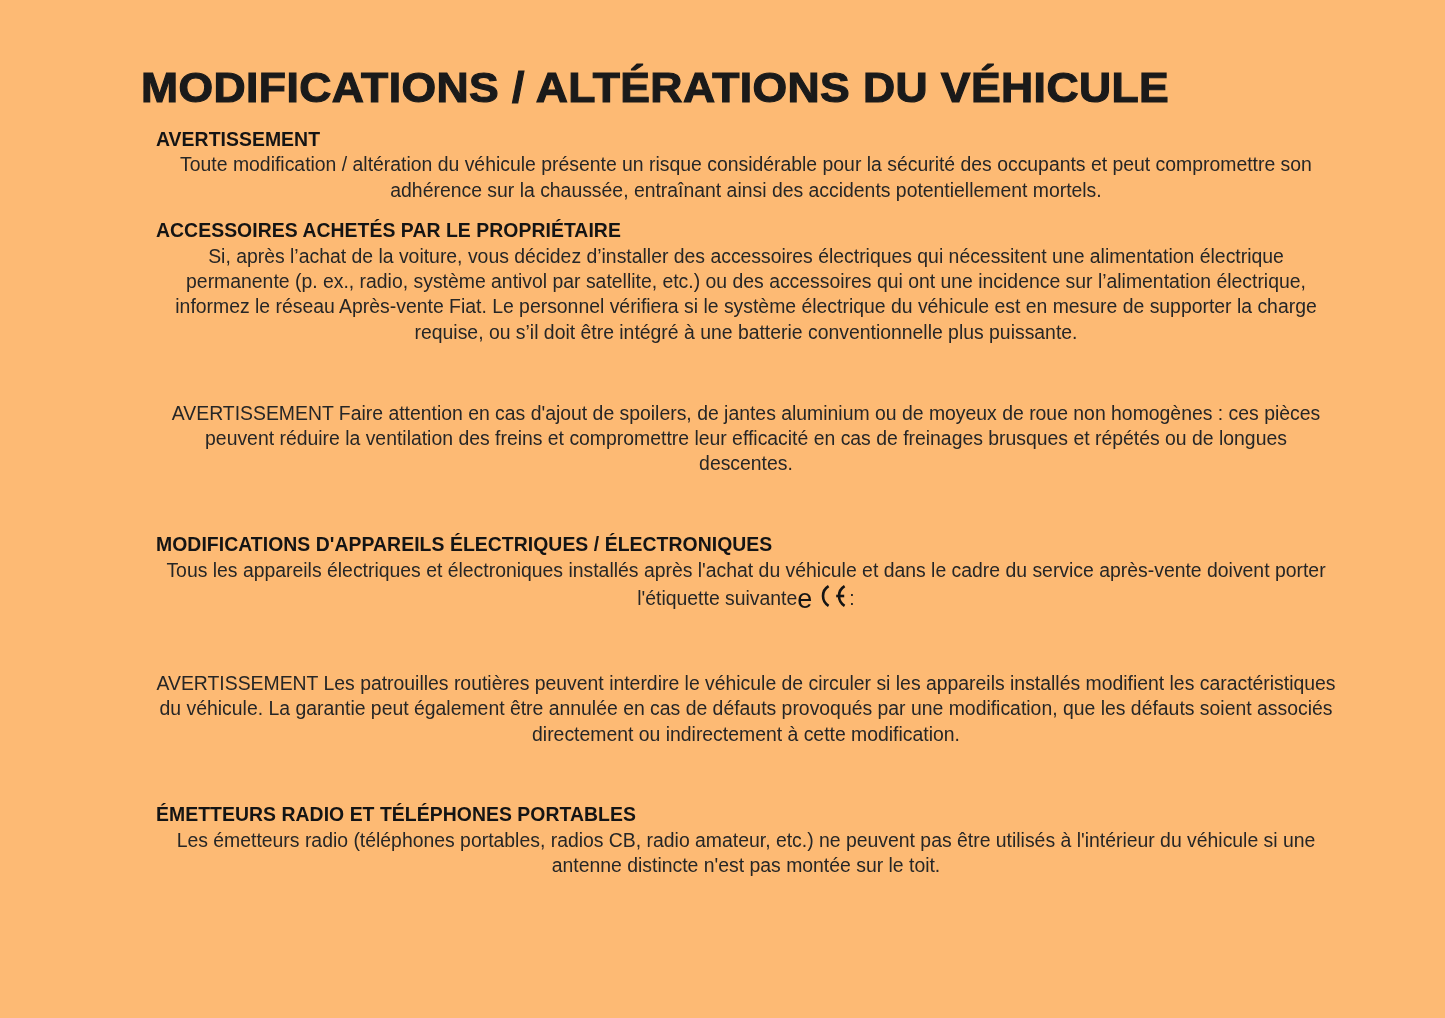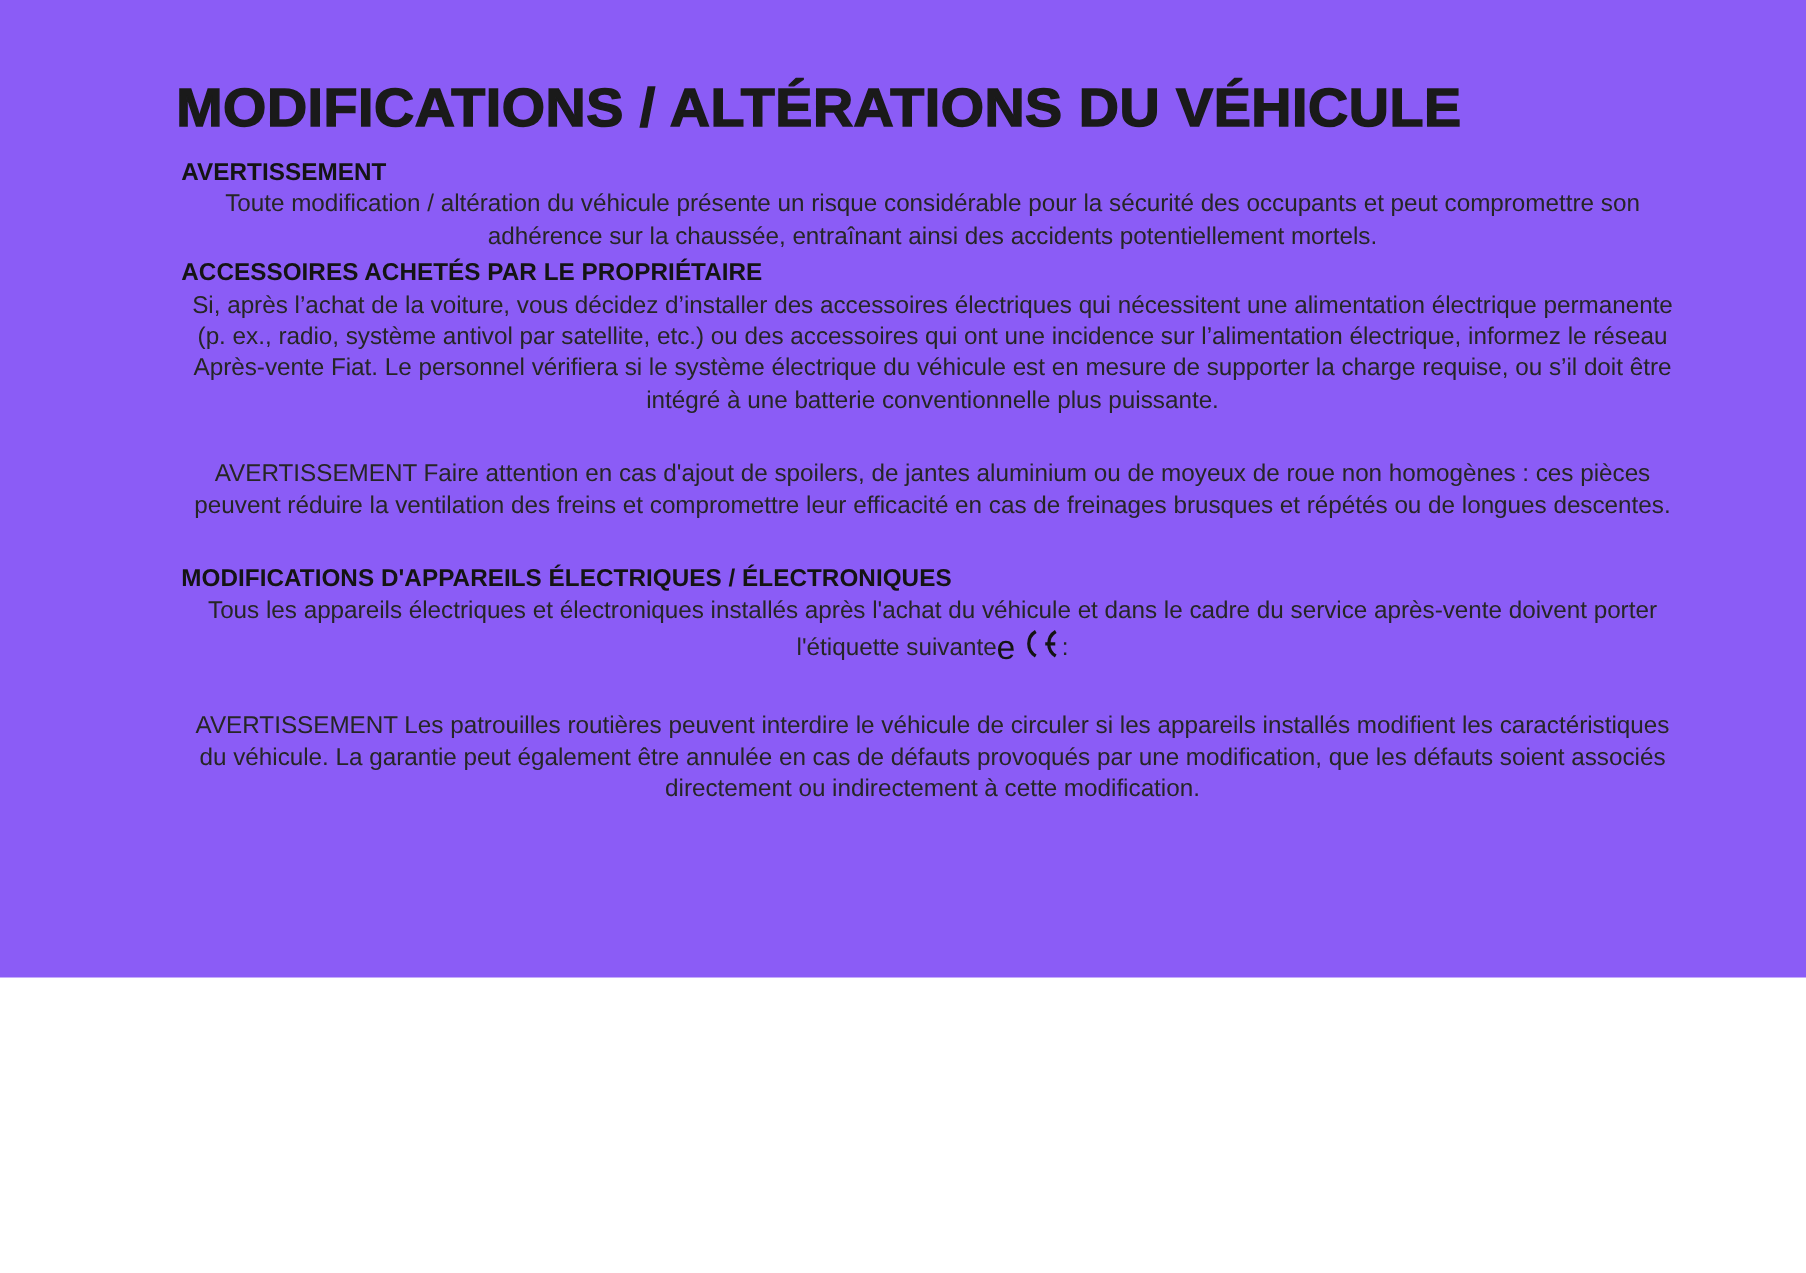--- a/index.html
+++ b/index.html
@@ -12,22 +12,22 @@
     height: 1018px;
     overflow: hidden;
     font-family: "Liberation Sans", sans-serif;
     color: #1a1a1a;
     -webkit-font-smoothing: antialiased;
   }
 
   .page {
     position: relative;
     width: 1445px;
-    height: 782px;
-    background: #8b5cf6;
+    height: 1018px;
+    background: #fdba74;
     box-sizing: border-box;
   }
 
   .content {
     position: absolute;
     left: 141px;
     top: 62px;
     width: 1210px;
   }
 
@@ -41,21 +41,21 @@
     color: #1a1a1a;
     margin: 0 0 14px 0;
     white-space: nowrap;
     transform: scaleX(1.035);
     transform-origin: left center;
     -webkit-text-stroke: 1.15px #1a1a1a;
   }
 
   
   .block {
-    margin: 4px;
+    margin: 15px;
   }
 
   .para {
     font-size: 19.4px;
     line-height: 25.4px;
     color: #262626;
     margin: 0;
     text-align: center;
     max-width: 1205px;
   }
@@ -130,15 +130,19 @@
 
     <div class="gap"></div>
 
     <div class="block">
       <p class="para">AVERTISSEMENT Les patrouilles routières peuvent interdire le véhicule de circuler si les appareils installés modifient les caractéristiques du véhicule. La garantie peut également être annulée en cas de défauts provoqués par une modification, que les défauts soient associés directement ou indirectement à cette modification.</p>
     </div>
 
     <div class="gap"></div>
 
 
+    <div class="block">
+      <p class="subhead">ÉMETTEURS RADIO ET TÉLÉPHONES PORTABLES</p>
+      <p class="para">Les émetteurs radio (téléphones portables, radios CB, radio amateur, etc.) ne peuvent pas être utilisés à l'intérieur du véhicule si une antenne distincte n'est pas montée sur le toit.</p>
+    </div>
 
   </div>
 </div>
 
 </body></html>

